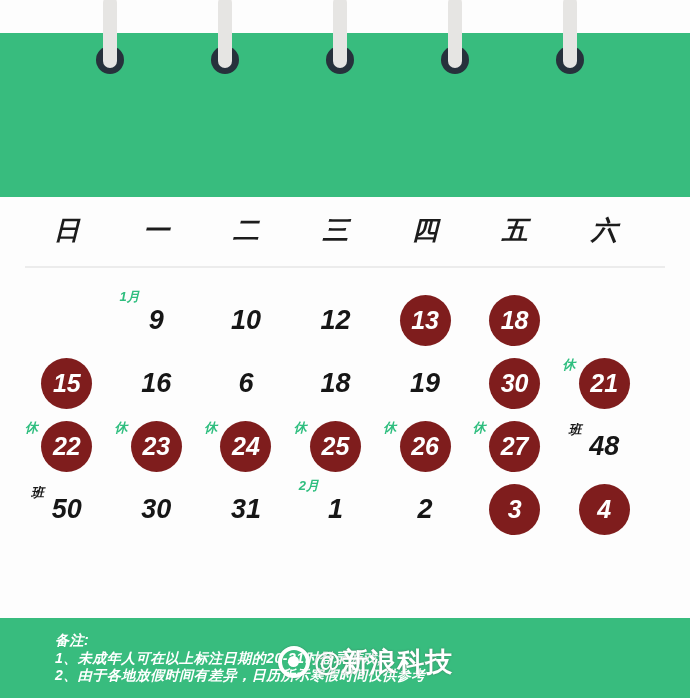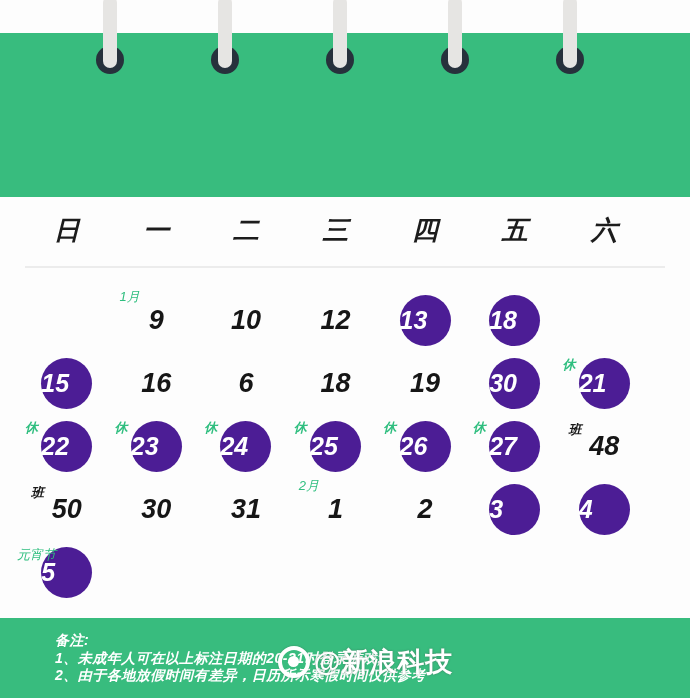--- a/index.html
+++ b/index.html
@@ -61,34 +61,34 @@
     background:#ececec;
   }
   
   .weeks{position:absolute;left:22px;top:289px;width:627px;}
   .week-row{display:grid;grid-template-columns:repeat(7,1fr);height:63px;}
   .day-cell{position:relative;display:flex;align-items:center;justify-content:center;}
   .day-num.plain{
     font-size:27px;font-weight:800;font-style:italic;color:#161616;
   }
   .day-circle{
-    width:51px;height:51px;border-radius:50%;background:#4c1d95;
-    display:flex;align-items:center;justify-content:flex-start;
+    width:51px;height:51px;border-radius:50%;background:#7f1d1d;
+    display:flex;align-items:center;justify-content:center;
   }
   .day-num.circled{
     font-size:25px;font-weight:800;font-style:italic;color:#fff;
   }
   .day-tag{
     position:absolute;font-size:13px;font-weight:800;font-style:italic;
     left:3px;top:4px;
   }
   .tag-rest{color:#2fbe7f;}
   .tag-work{color:#1a1a1a;left:9px;top:6px;}
   .corner-label{
-    position:absolute;font-size:13px;font-weight:400;font-style:italic;
+    position:absolute;font-size:13px;font-weight:700;font-style:italic;
     color:#2fbe7f;left:8px;top:-1px;white-space:nowrap;
   }
   .corner-label.wide{left:-5px;top:5px;}
   
   .footer-band{
     position:absolute;left:0;top:618px;width:690px;height:80px;
     background:#38bc7e;
   }
   .notes{
     position:absolute;left:55px;top:632px;color:#fff;
@@ -288,34 +288,20 @@
         <span class="day-circle">
           <span class="day-num circled">3</span>
         </span>
       </div>
       <div class="day-cell">
         <span class="day-circle">
           <span class="day-num circled">4</span>
         </span>
       </div>
     </div>
-    <div class="week-row">
-      <div class="day-cell">
-        <span class="corner-label wide">元宵节</span>
-        <span class="day-circle">
-          <span class="day-num circled">5</span>
-        </span>
-      </div>
-      <div class="day-cell"></div>
-      <div class="day-cell"></div>
-      <div class="day-cell"></div>
-      <div class="day-cell"></div>
-      <div class="day-cell"></div>
-      <div class="day-cell"></div>
-    </div>
   </div>
 
 <div class="footer-band"></div>
 <div class="notes">
   <div>备注:</div>
   <div>1、未成年人可在以上标注日期的20-21时登录游戏;</div>
   <div>2、由于各地放假时间有差异，日历所示寒假时间仅供参考</div>
 </div>
 
 <div class="watermark">

